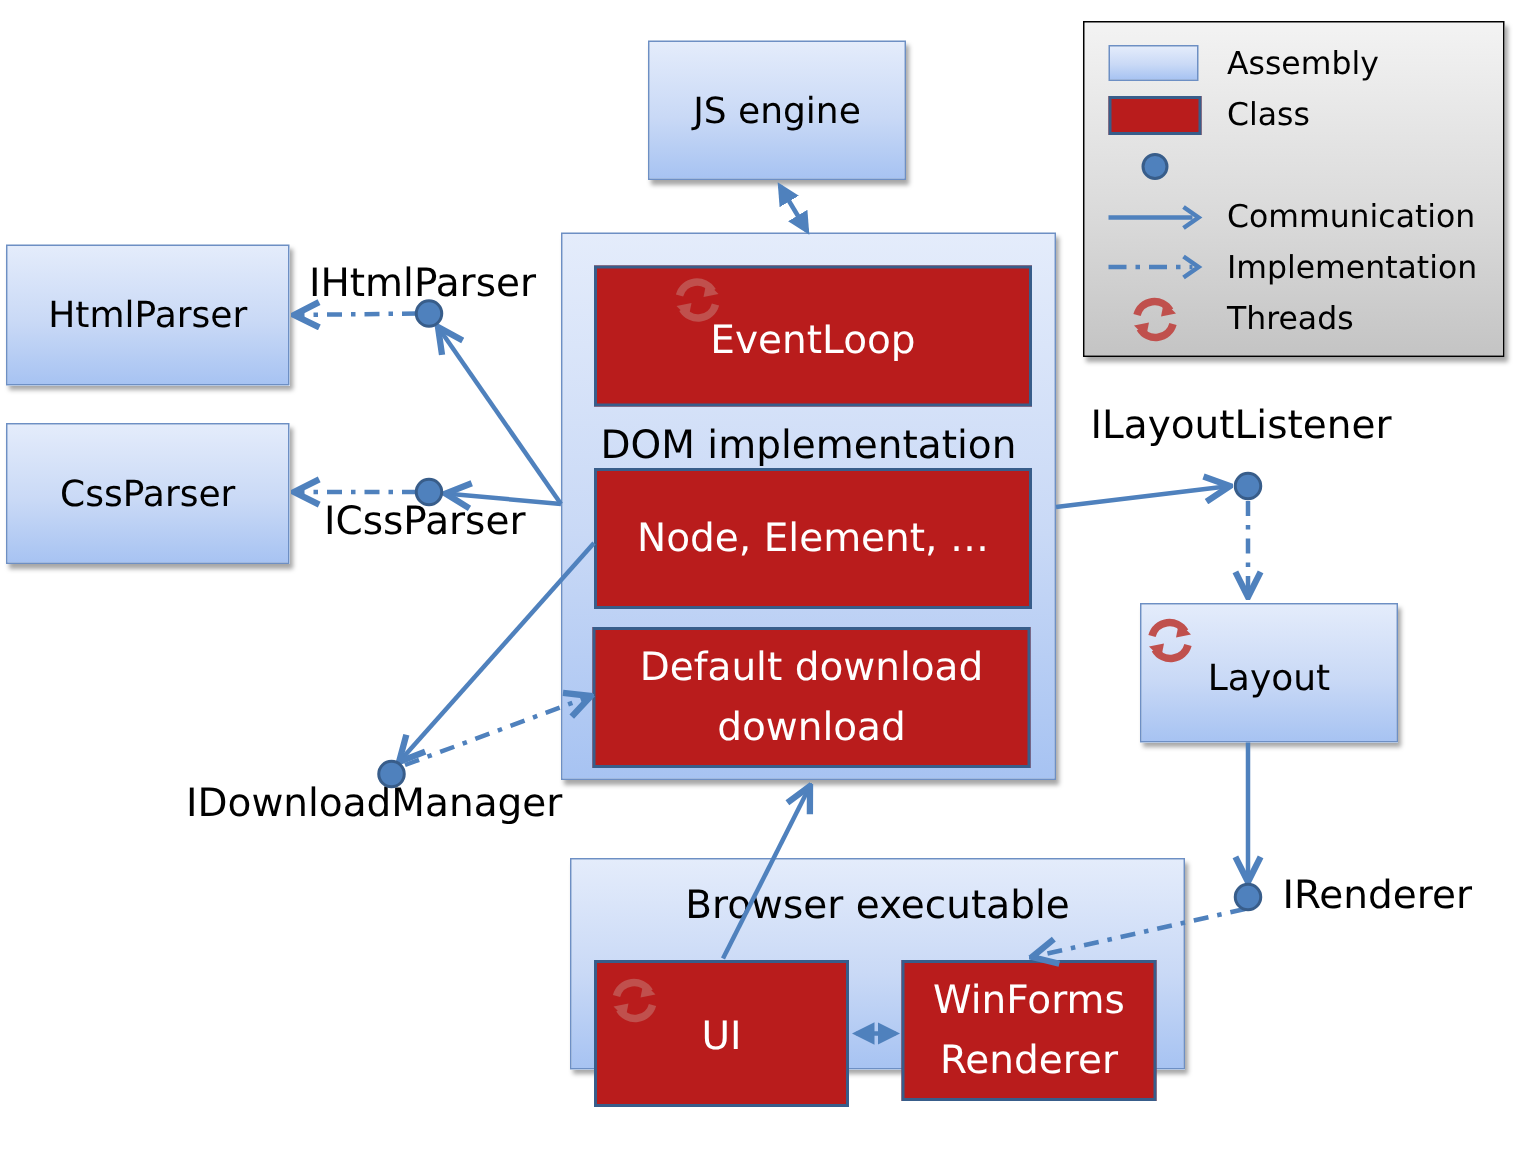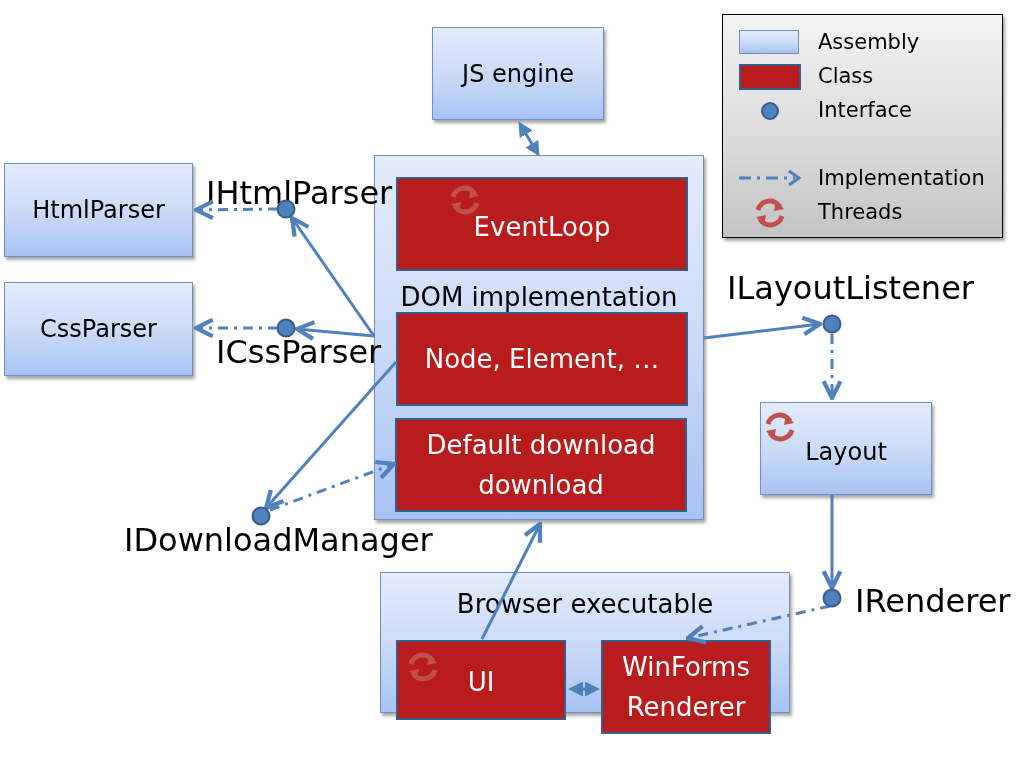--- a/index.html
+++ b/index.html
@@ -10,21 +10,21 @@
     background: linear-gradient(to bottom, #e4ecfb 0%, #c9d9f6 55%, #a7c3f2 100%);
     border: 1.5px solid #6d8fc4;
     box-shadow: 2px 3px 3px rgba(0,0,0,0.35);
   }
   .klass {
     background: #b91c1c;
     border: 2.5px solid #385d8a;
     color: #ffffff;
   }
   .centered { display: flex; align-items: center; justify-content: center; text-align: center; }
-  .label { font-size: 32px; color: #000; white-space: nowrap; }
+  .label { font-size: 26px; color: #000; white-space: nowrap; }
   .klass .txt { font-size: 26px; color: #fff; line-height: 1.5; }
   .assembly .txt { font-size: 24px; color: #000; }
   svg.overlay { position: absolute; left: 0; top: 0; pointer-events: none; }
   .legend {
     background: linear-gradient(to bottom, #f3f3f3 0%, #d9d9d9 60%, #c4c4c4 100%);
     border: 1.5px solid #000;
     box-shadow: 2px 3px 3px rgba(0,0,0,0.35);
   }
   .legend-row { position: absolute; left: 0; width: 100%; height: 34px; }
   .legend-text { position: absolute; left: 95px; font-size: 21px; color: #000; line-height: 34px; }
@@ -62,21 +62,21 @@
 
 <div class="abs klass centered" style="left:396px; top:312px; width:292px; height:94px;">
   <span class="txt">Node, Element, …</span>
 </div>
 
 <div class="abs klass centered" style="left:395px; top:418px; width:292px; height:94px; flex-direction:column;">
   <span class="txt" style="line-height:40px;">Default download</span>
   <span class="txt" style="line-height:40px;">download</span>
 </div>
 
-<div class="abs klass centered" style="left:396px; top:640px; width:170px; height:80px;">
+<div class="abs klass centered" style="left:396px; top:640px; width:170px; height:98px;">
   <span class="txt" style="margin-top:4px;">UI</span>
 </div>
 
 <div class="abs klass centered" style="left:601px; top:640px; width:170px; height:94px; flex-direction:column;">
   <span class="txt" style="line-height:40px;">WinForms</span>
   <span class="txt" style="line-height:40px;">Renderer</span>
 </div>
 
 <div class="abs label" style="left:206px; top:174px;">IHtmlParser</div>
 <div class="abs label" style="left:216px; top:333px;">ICssParser</div>
@@ -152,21 +152,27 @@
     <span class="legend-text">Assembly</span>
   </div>
   <div class="legend-row" style="top:44px;">
     <div class="abs klass" style="left:16px; top:5px; width:62px; height:26px;"></div>
     <span class="legend-text">Class</span>
   </div>
   <div class="legend-row" style="top:78px;">
     <svg class="abs" width="90" height="34" style="left:0; top:0;">
       <circle cx="47" cy="18" r="8" fill="#4f81bd" stroke="#385d8a" stroke-width="2"></circle>
     </svg>
-    <span class="legend-text">Interface</span>
+  </div>
+  <div class="legend-row" style="top:112px;">
+    <svg class="abs" width="90" height="34" style="left:0; top:0;">
+      <line x1="16" y1="18" x2="72" y2="18" stroke="#4f81bd" stroke-width="3"></line>
+      <path d="M66,11 L76,18 L66,25" fill="none" stroke="#4f81bd" stroke-width="3"></path>
+    </svg>
+    <span class="legend-text">Communication</span>
   </div>
   <div class="legend-row" style="top:146px;">
     <svg class="abs" width="90" height="34" style="left:0; top:0;">
       <line x1="16" y1="17" x2="72" y2="17" stroke="#4f81bd" stroke-width="3" stroke-dasharray="12,6,3,6"></line>
       <path d="M66,10 L76,17 L66,24" fill="none" stroke="#4f81bd" stroke-width="3"></path>
     </svg>
     <span class="legend-text">Implementation</span>
   </div>
   <div class="legend-row" style="top:180px;">
     <svg class="abs" width="90" height="34" style="left:0; top:0;">

